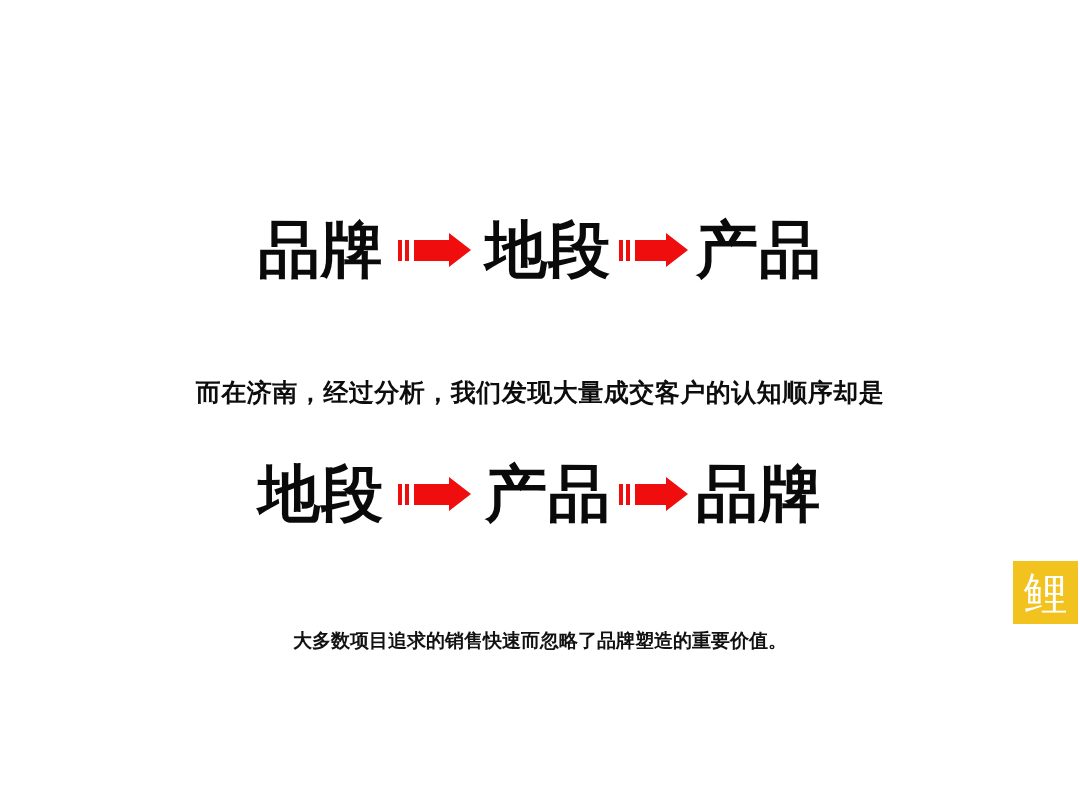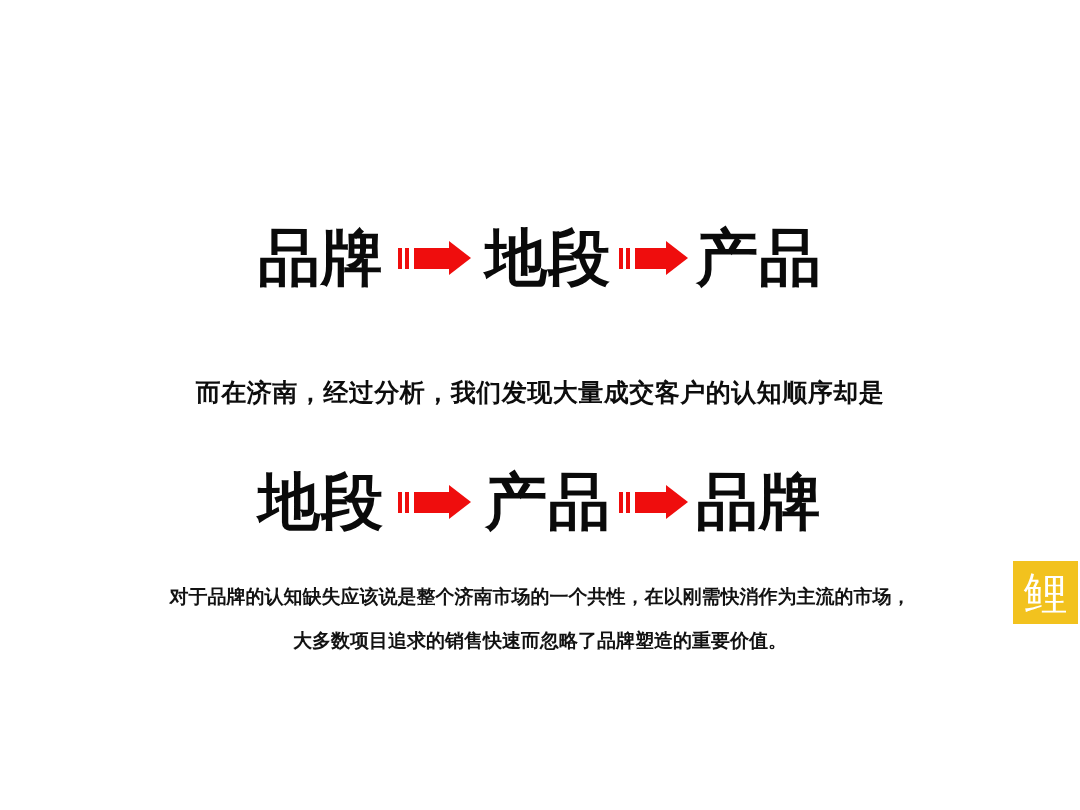--- a/index.html
+++ b/index.html
@@ -39,21 +39,20 @@
 
   
   .sequence {
     position: absolute;
     left: 0;
     width: 1080px;
     display: flex;
     flex-direction: row;
     align-items: center;
     justify-content: center;
-    margin-top: 8px;
   }
   .sequence-1 { top: 208px; height: 84px; }
   .sequence-2 { top: 452px; height: 84px; }
 
   .seq-term {
     font-size: 62px;
     font-weight: 700;
     color: #0a0a0a;
     line-height: 1;
     letter-spacing: 1px;
@@ -178,23 +177,20 @@
     <span class="arrow compact">
       <span class="stripe"></span>
       <span class="stripe s2"></span>
       <span class="shaft"></span>
       <span class="head"></span>
     </span>
 
     <span class="seq-term">品牌</span>
   </div>
 
-  <div class="body-copy body-line-1">
-    <span class="body-copy-line">对于品牌的认知缺失应该说是整个济南市场的一个共性，在以刚需快消作为主流的市场，</span>
-  </div>
   <div class="body-copy body-line-2">
     <span class="body-copy-line">大多数项目追求的销售快速而忽略了品牌塑造的重要价值。</span>
   </div>
 
   <div class="logo-badge">
     <span class="glyph">鲤</span>
   </div>
 
 </div>
 

